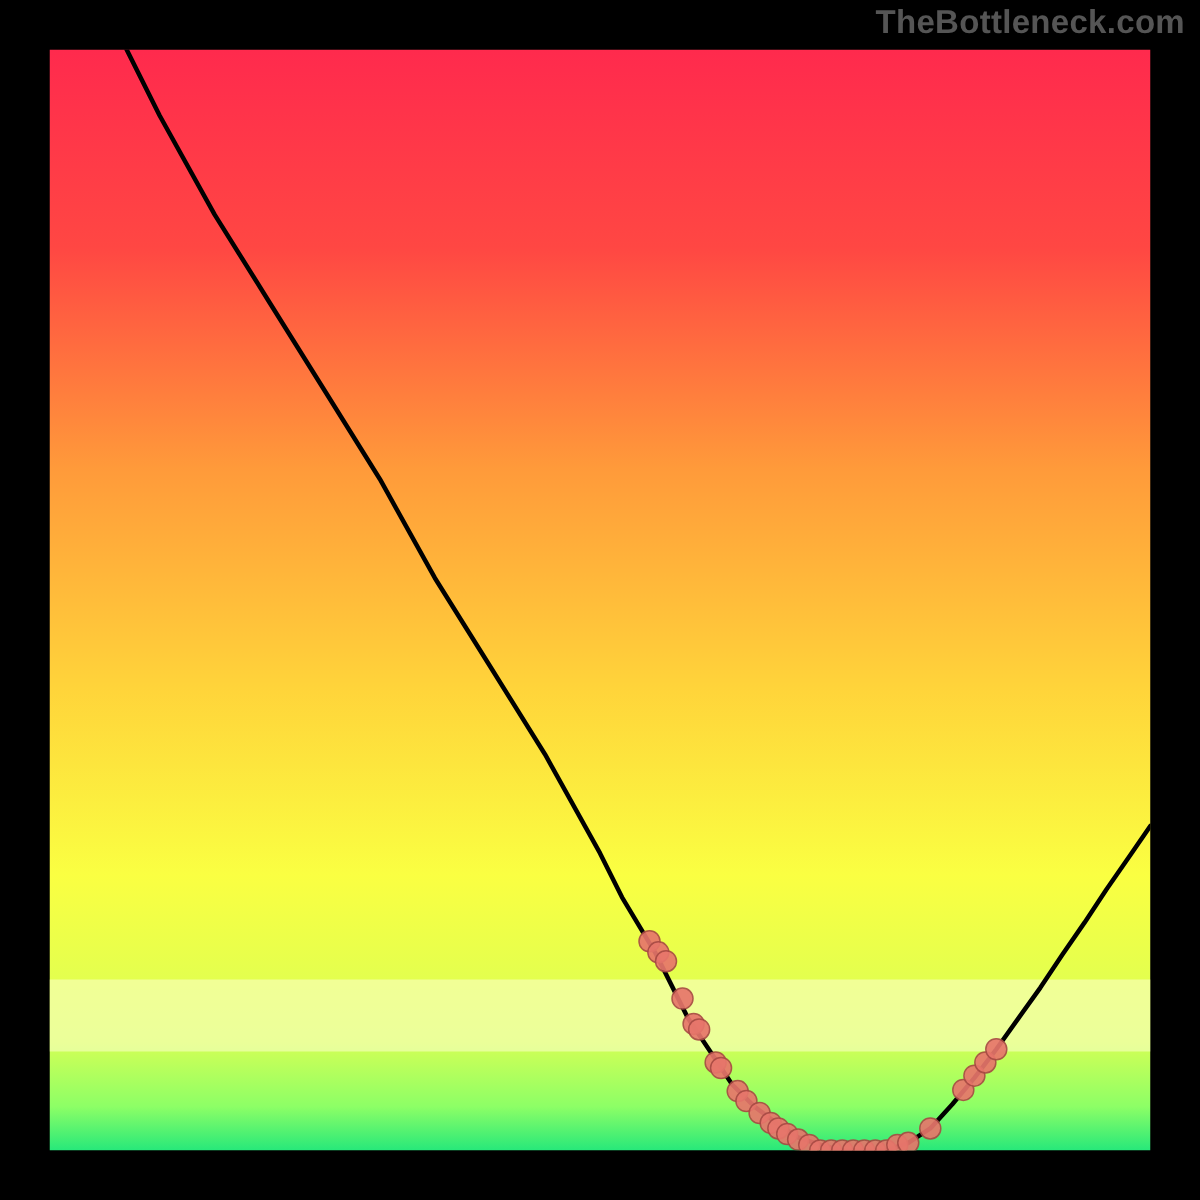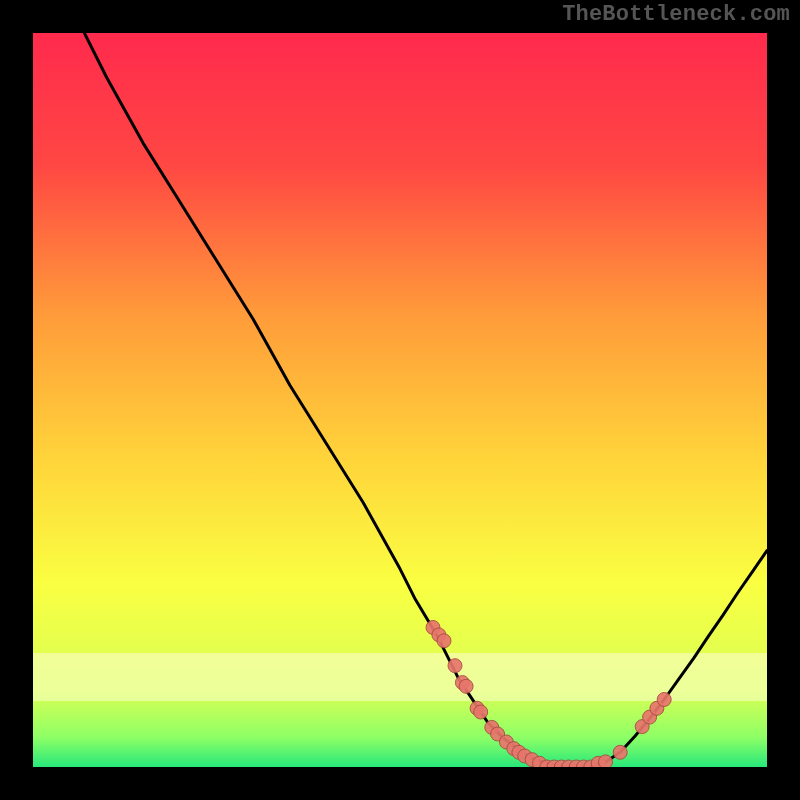--- a/index.html
+++ b/index.html
@@ -9,21 +9,20 @@
     height: 800px;
     background: #000;
     overflow: hidden;
     font-family: Arial, Helvetica, sans-serif;
   }
   .stage {
     position: relative;
     width: 800px;
     height: 690px;
     background: #000;
-    font-family: Liberation Mono, monospace;
   }
   .watermark {
     position: absolute;
     top: 2px;
     right: 10px;
     color: #555;
     font-size: 22px;
     font-weight: 600;
     letter-spacing: 0.2px;
     user-select: none;

